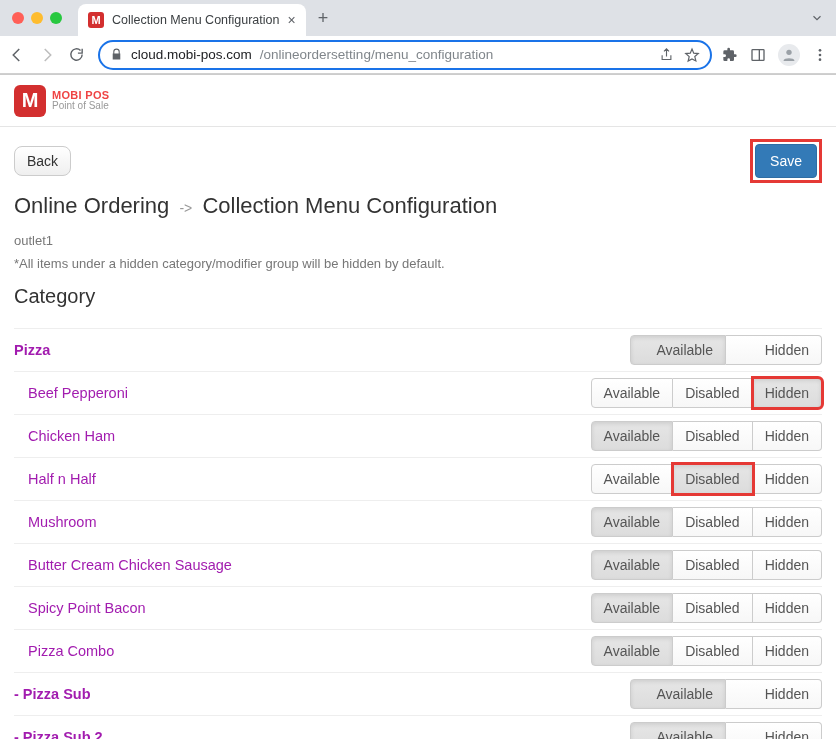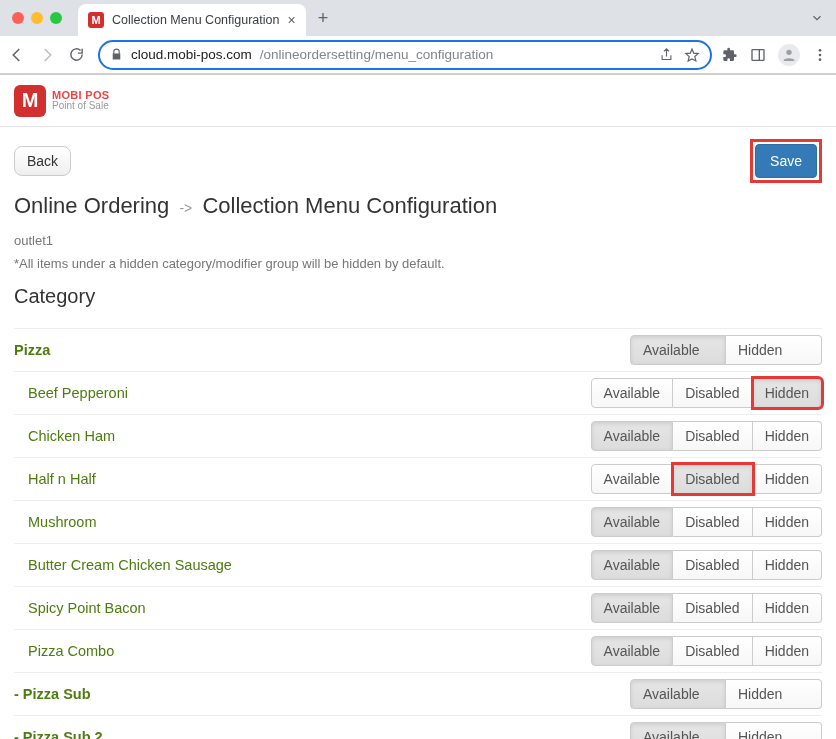--- a/index.html
+++ b/index.html
@@ -108,29 +108,29 @@
   .breadcrumb .sep { color: #999; font-size: 14px; margin: 0 4px; }
   .outlet-name { color: #777; font-size: 13px; margin-bottom: 8px; }
   .note { color: #777; font-size: 13px; margin-bottom: 14px; }
   .section-title { font-size: 20px; color: #333; margin-bottom: 20px; }
   
   .row {
     display: flex; align-items: center;
     border-top: 1px solid #eee; padding: 6px 0; min-height: 38px;
   }
   .row:last-child { border-bottom: 1px solid #eee; }
-  .row-label { flex: 1; font-size: 14.5px; color: #4d7c0f; }
+  .row-label { flex: 1; font-size: 14.5px; color: #a21caf; }
   .row-label.cat { font-weight: 700; }
   .row-label.item { padding-left: 14px; }
   .btn-group { display: flex; }
   .toggle-btn {
     border: 1px solid #ccc; padding: 6px 12px; font-size: 14px;
     color: #555; cursor:pointer;
     background: linear-gradient(#fff,#f7f7f7);
-    min-width: 68px; text-align:left;
+    min-width: 68px; text-align:right;
   }
   .toggle-btn + .toggle-btn { border-left: none; }
   .toggle-btn:first-child { border-radius: 4px 0 0 4px; }
   .toggle-btn:last-child { border-radius: 0 4px 4px 0; }
   .toggle-btn.active {
     background: linear-gradient(#e6e6e6,#dcdcdc);
     box-shadow: inset 0 2px 4px rgba(0,0,0,.1);
   }
   .two-wide .toggle-btn { min-width: 96px; }
   .hl { outline: 3px solid #e53935; outline-offset: -1px; position: relative; z-index: 1;}

